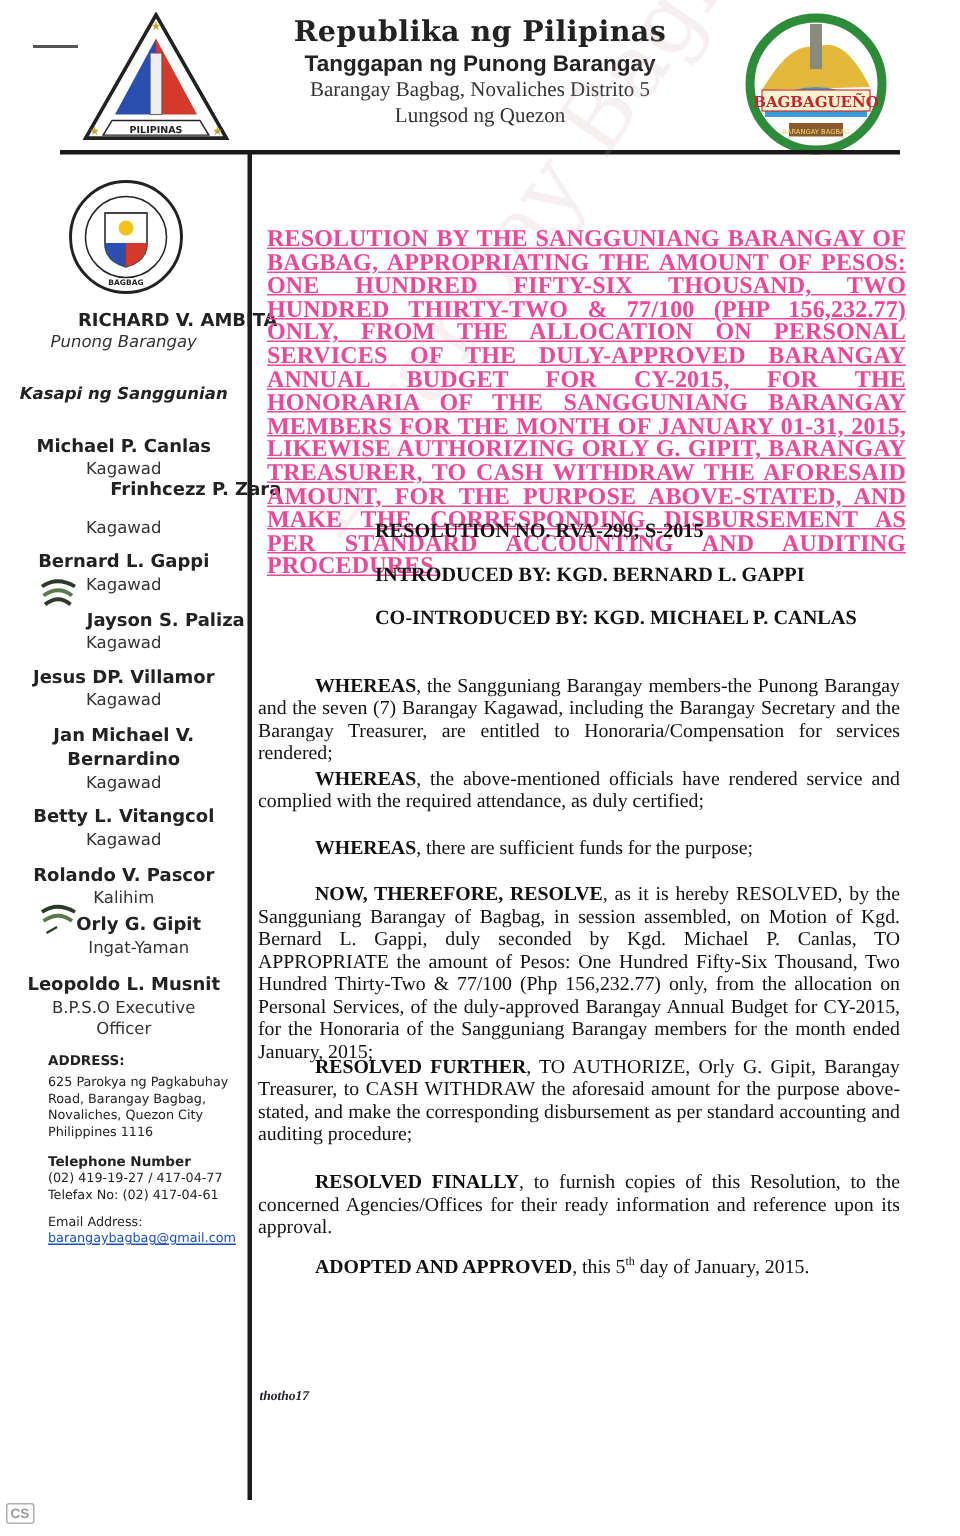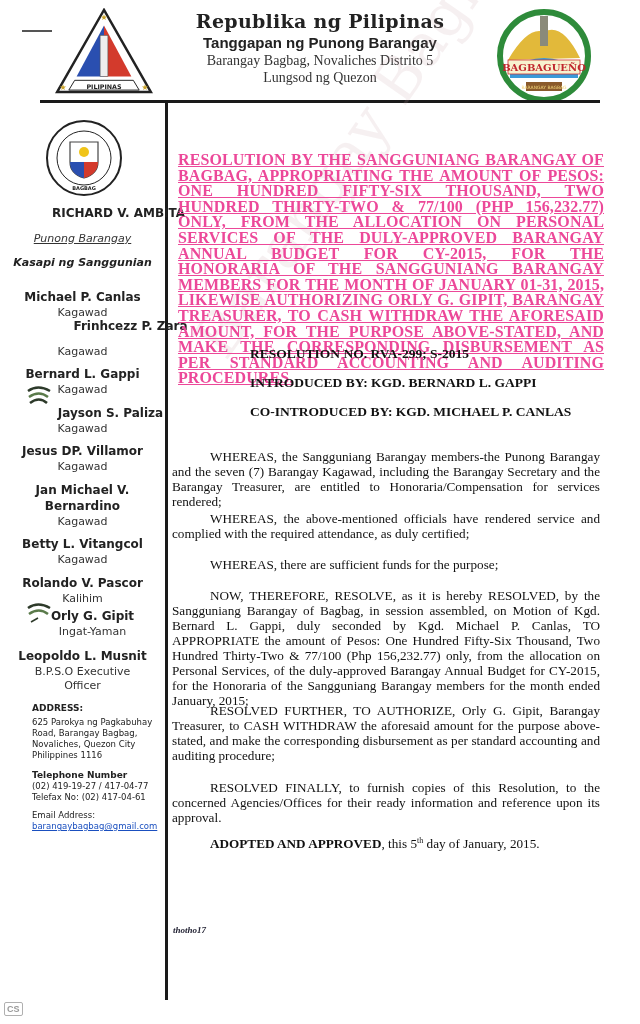--- a/index.html
+++ b/index.html
@@ -30,21 +30,21 @@
 
   .addr { left:32px; width:130px; font-family:"DejaVu Sans", sans-serif; font-size:8.5px; line-height:11px; color:#222; }
   .addr b { font-size:9px; }
   .email { color:#1a4fbf; text-decoration:underline; }
 
   
   .title-block { left:178px; top:152px; width:426px; font-weight:bold; font-size:16px; line-height:15.6px; text-align:justify; text-align-last:left; font-family:"Liberation Serif", serif; color:#ec4899; letter-spacing:0.1px;text-decoration:underline; }
   .centered-hd { left:250px; font-weight:bold; font-size:13.5px; color:#111; }
   .para { left:172px; width:428px; font-size:13.2px; line-height:15px; text-align:justify; color:#111; }
   .para .ind { display:inline-block; width:38px; }
-  .para b { font-weight:normal; }
+  .para b { font-weight:bold; }
   .adopted { left:210px; font-size:13.2px; color:#111; }
   .thotho { left:173px; top:925px; font-size:9px; font-style:italic; font-weight:bold; color:#223; }
 
   .watermark { left:180px; top:330px; font-family:"DejaVu Serif", serif; font-size:60px; color:rgba(200,160,170,0.16); transform:rotate(-55deg); transform-origin:left top; white-space:nowrap; pointer-events:none; }
 
   .cs { left:4px; top:1002px; font-family:"Liberation Sans", sans-serif; font-size:14px; color:#b8b8b8; display:flex; align-items:center; gap:4px; }
   .cs-badge { display:inline-block; border:1.5px solid #b0b0b0; border-radius:2px; font-size:9px; font-weight:bold; padding:0 2px; line-height:12px; color:#999; }
 </style>
 </head>
 <body>
@@ -86,21 +86,21 @@
   <circle cx="40" cy="40" r="37" fill="#fff" stroke="#222" stroke-width="2"></circle>
   <circle cx="40" cy="40" r="27" fill="none" stroke="#222" stroke-width="1"></circle>
   <path d="M26,24 L54,24 L54,44 Q54,56 40,60 Q26,56 26,44 Z" fill="#fff" stroke="#444" stroke-width="1.2"></path>
   <path d="M26,44 L40,44 L40,60 Q26,56 26,44 Z" fill="#2a4fb0"></path>
   <path d="M40,44 L54,44 Q54,56 40,60 Z" fill="#d33a2c"></path>
   <circle cx="40" cy="34" r="5" fill="#f0c419"></circle>
   <text x="40" y="72" font-size="5" text-anchor="middle" font-weight="bold" font-family="DejaVu Sans, sans-serif" fill="#222">BAGBAG</text>
 </svg>
 
 <div class="abs sb sb-name" style="top:206px;padding-left:36px;">RICHARD V. AMBITA</div>
-<div class="abs sb sb-role sb-italic" style="top:232px;text-decoration:underline;">Punong Barangay</div>
+<div class="abs sb sb-role sb-italic" style="top:221px;">Punong Barangay</div>
 <div class="abs sb sb-kasapi" style="top:256px;">Kasapi ng Sanggunian</div>
 
 <div class="abs sb sb-name" style="top:290px;">Michael P. Canlas</div>
 <div class="abs sb sb-role" style="top:306px;">Kagawad</div>
 
 <div class="abs sb sb-name" style="top:319px;padding-left:48px;">Frinhcezz P. Zara</div>
 <div class="abs sb sb-role" style="top:345px;">Kagawad</div>
 
 <div class="abs sb sb-name" style="top:367px;">Bernard L. Gappi</div>
 <div class="abs sb sb-role" style="top:383px;">Kagawad</div>

